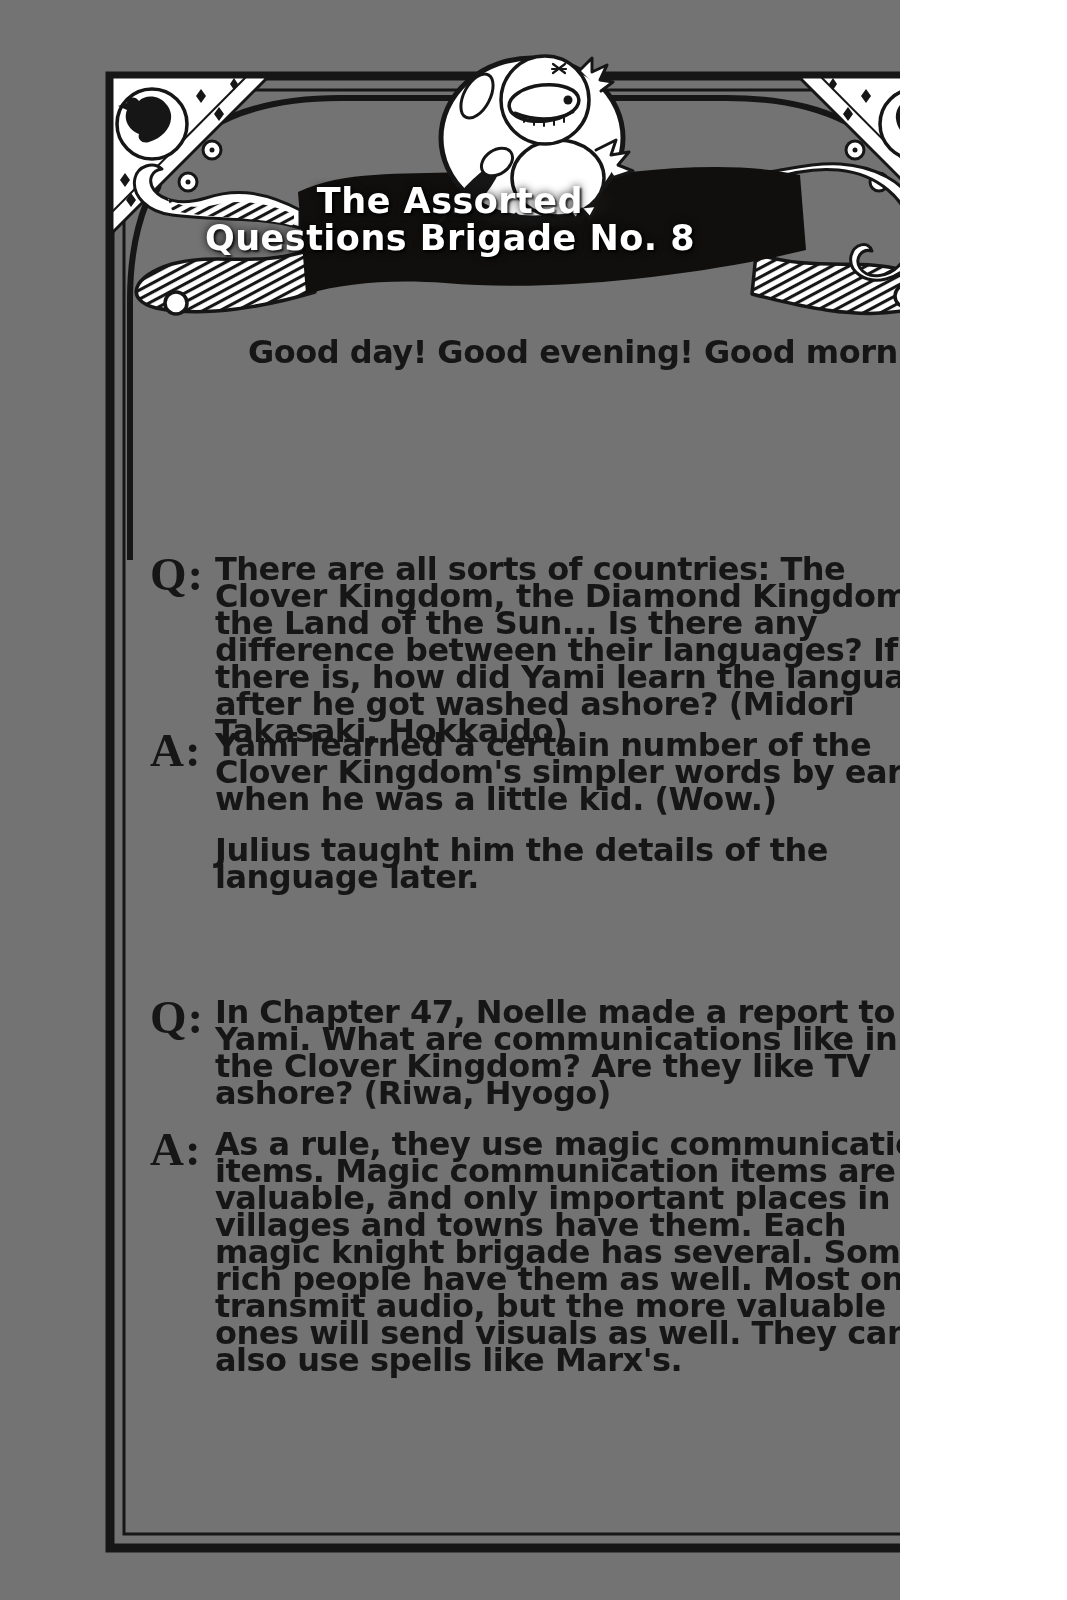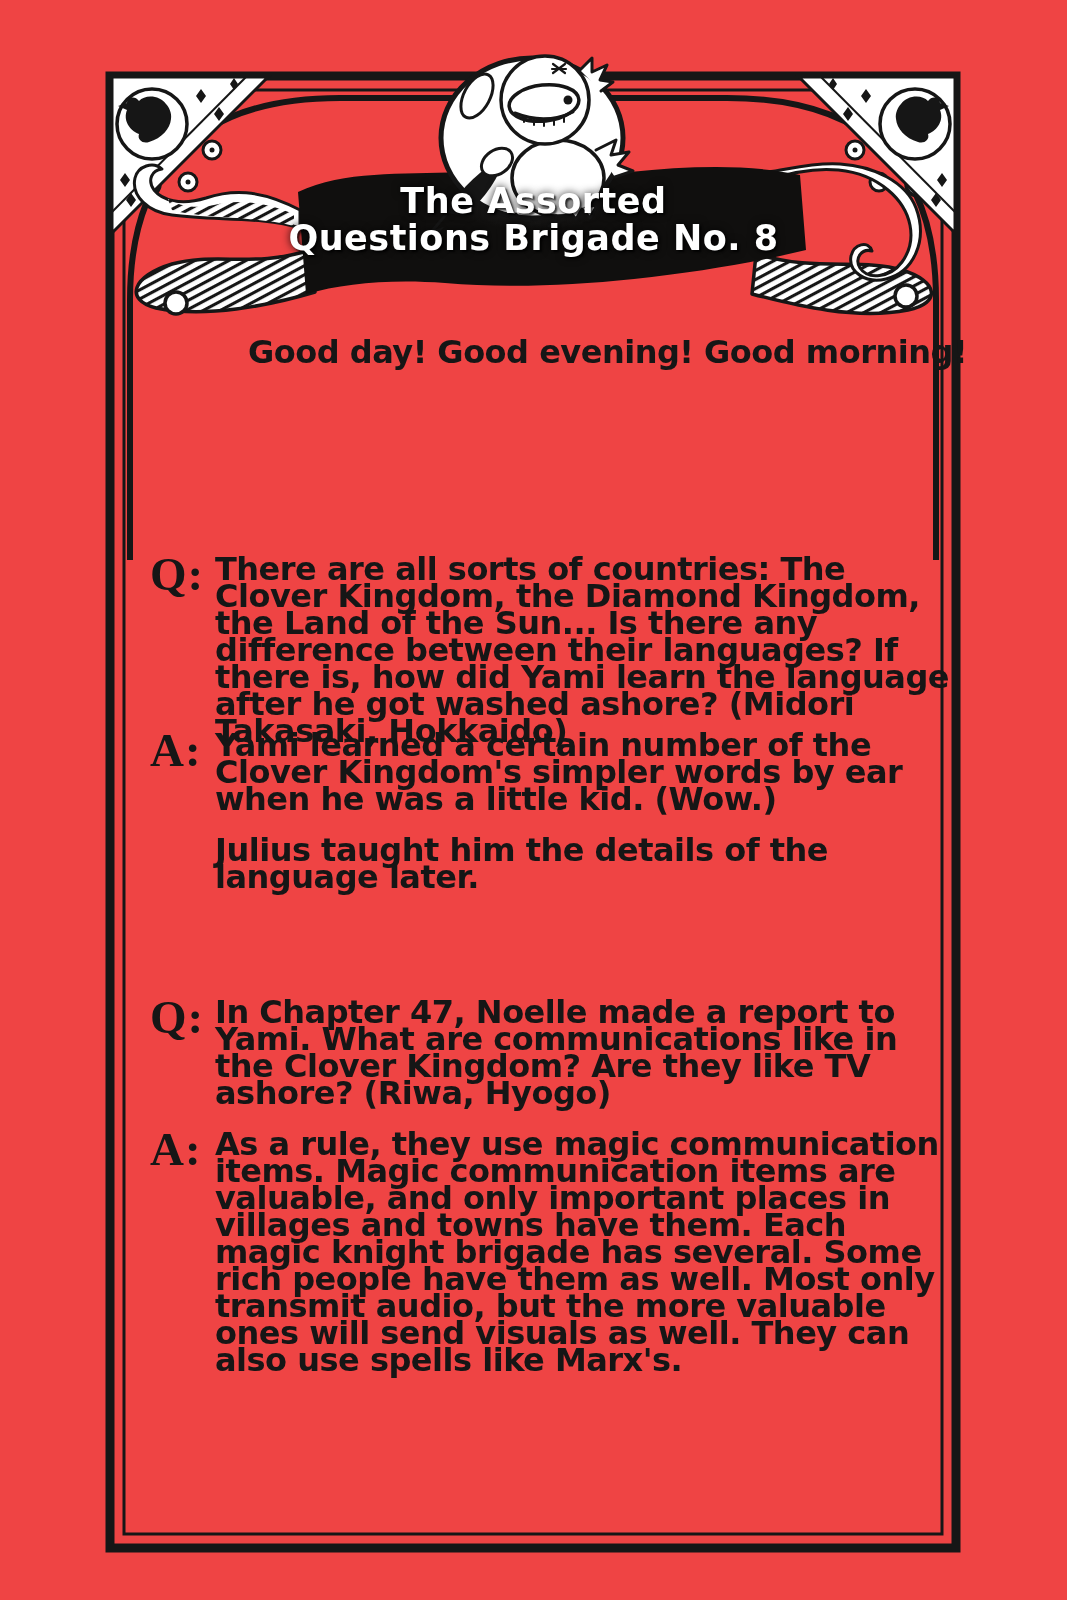--- a/index.html
+++ b/index.html
@@ -1,19 +1,19 @@
 <!DOCTYPE html>
 <html><head>
 <meta charset="utf-8">
 <style>
   html,body{margin:0;padding:0;background:#ffffff;}
   .page{
     position:relative;
-    width:1067px;height:1600px;
-    background:#ef4444;
+    width:900px;height:1600px;
+    background:#737373;
     overflow:hidden;
     font-family:"DejaVu Sans", sans-serif;
     color:#161616;
   }
   .art{position:absolute;left:0;top:0;width:1067px;height:1600px;}
   .banner-text{
     position:absolute;left:0;top:183px;width:100%;
     text-align:center;color:#ffffff;font-weight:bold;
     font-size:35px;line-height:37px;letter-spacing:0.5px;
     text-shadow:0 0 9px rgba(0,0,0,0.85), 2px 2px 2px rgba(0,0,0,0.7);

